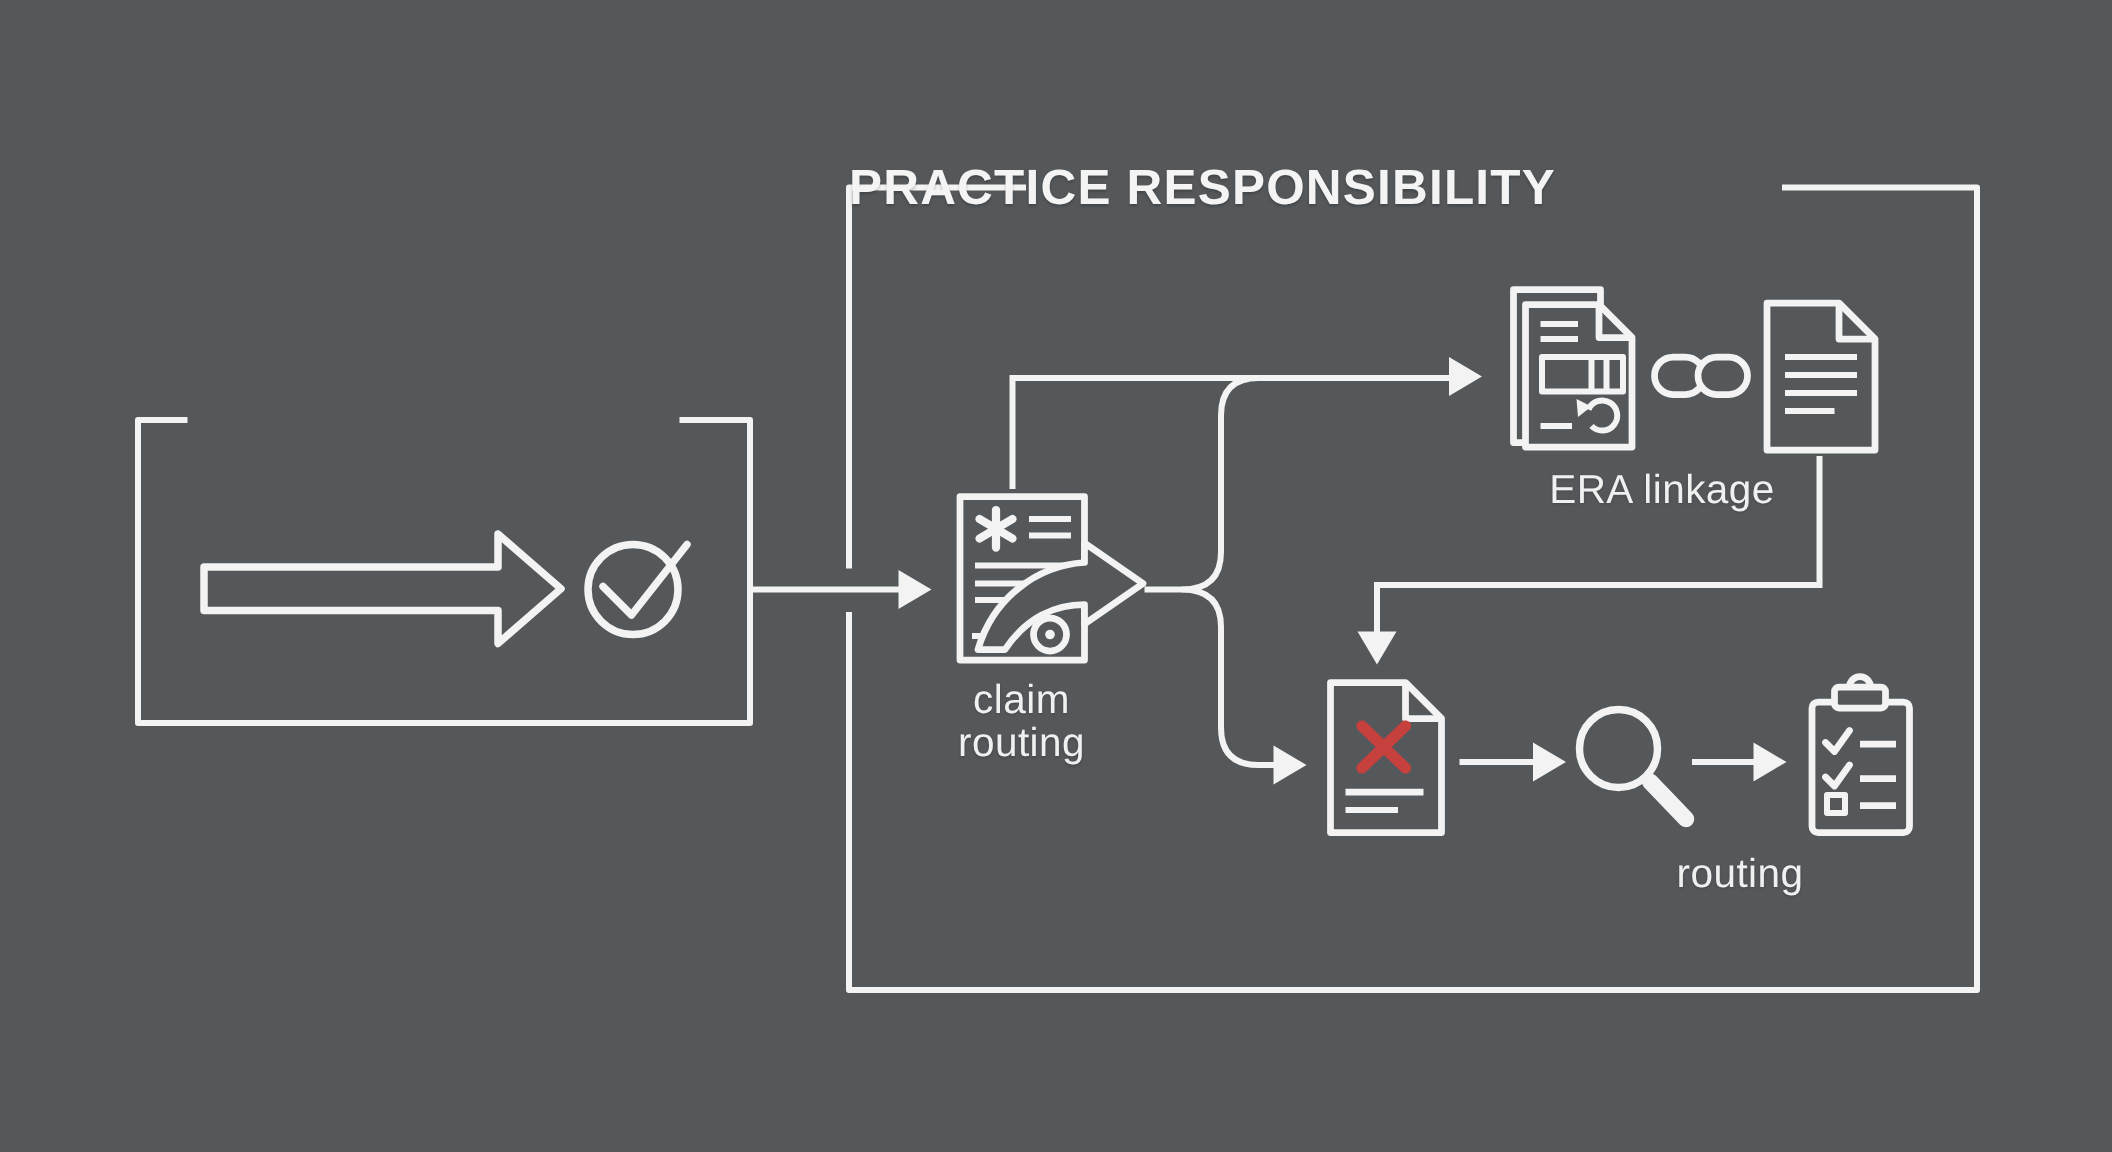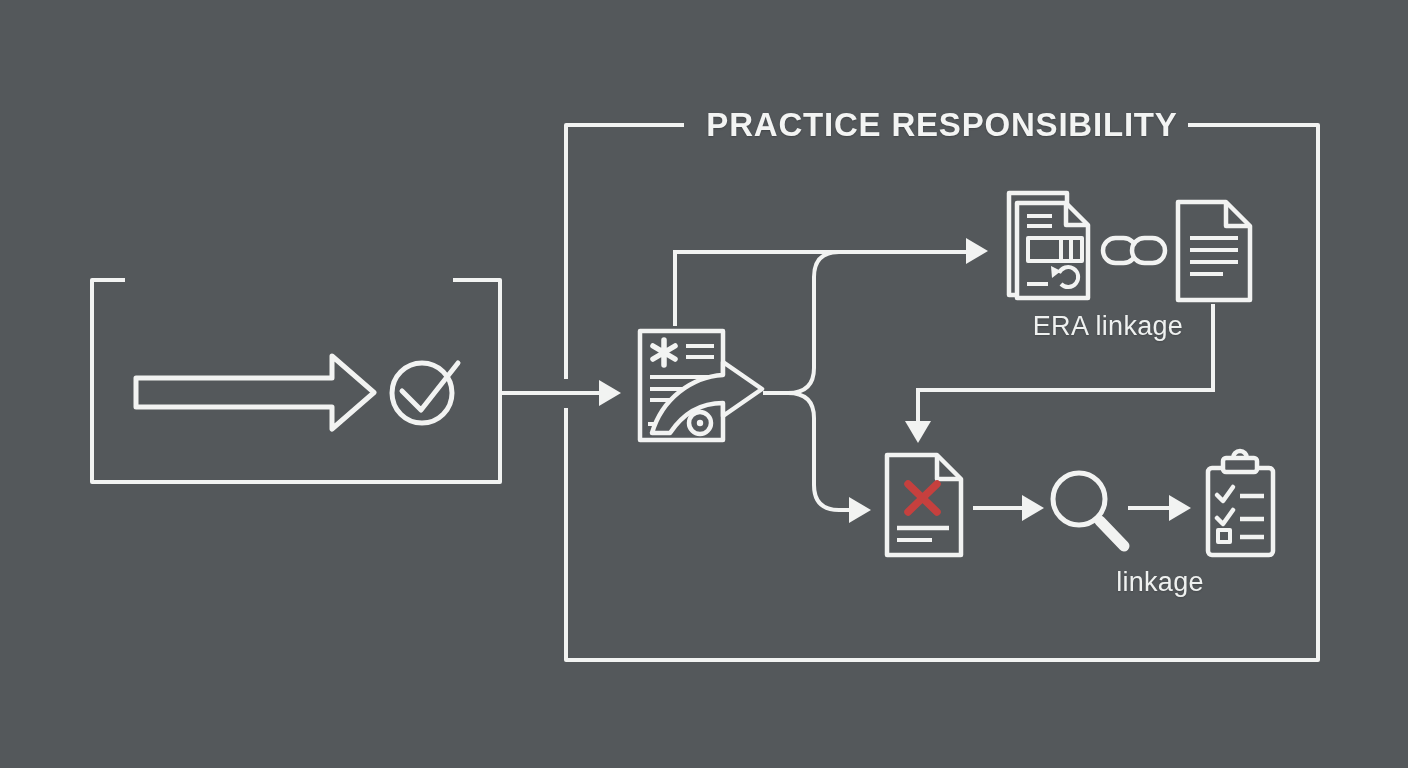--- a/index.html
+++ b/index.html
@@ -16,21 +16,21 @@
     color:#eff1f0;
     text-align:center;
     font-size:27px;
     line-height:29px;
     letter-spacing:0.3px;
     text-shadow:0 1px 2px rgba(0,0,0,0.18);
   }
   .title{
     position:absolute;
     color:#f3f4f3;
-    text-align:center;
+    text-align:left;
     font-weight:bold;
     letter-spacing:0.8px;
     text-shadow:0 1px 2px rgba(0,0,0,0.22);
   }
   .vendor-title{
     left:92px;top:230px;width:400px;
     font-size:31px;line-height:40px;
   }
   .practice-title{
     left:566px;top:106px;width:752px;
@@ -134,18 +134,19 @@
       <polyline points="1217,495 1223,501 1233,487" stroke-linecap="round"></polyline>
       <polyline points="1217,518 1223,524 1233,510" stroke-linecap="round"></polyline>
       <rect x="1218" y="530" width="12" height="12" stroke-width="4"></rect>
       <path d="M1240 496 H1264 M1240 519 H1264 M1240 537 H1264" stroke-width="4.5"></path>
     </g>
   </svg>
 
 
   <div class="title practice-title">PRACTICE RESPONSIBILITY</div>
 
+  <div class="label claim-label">claim routing</div>
 
   <div class="label era-label">ERA linkage</div>
 
 
-  <div class="label review-label">linkage</div>
+  <div class="label review-label">routing</div>
 </div>
 
 </body></html>

